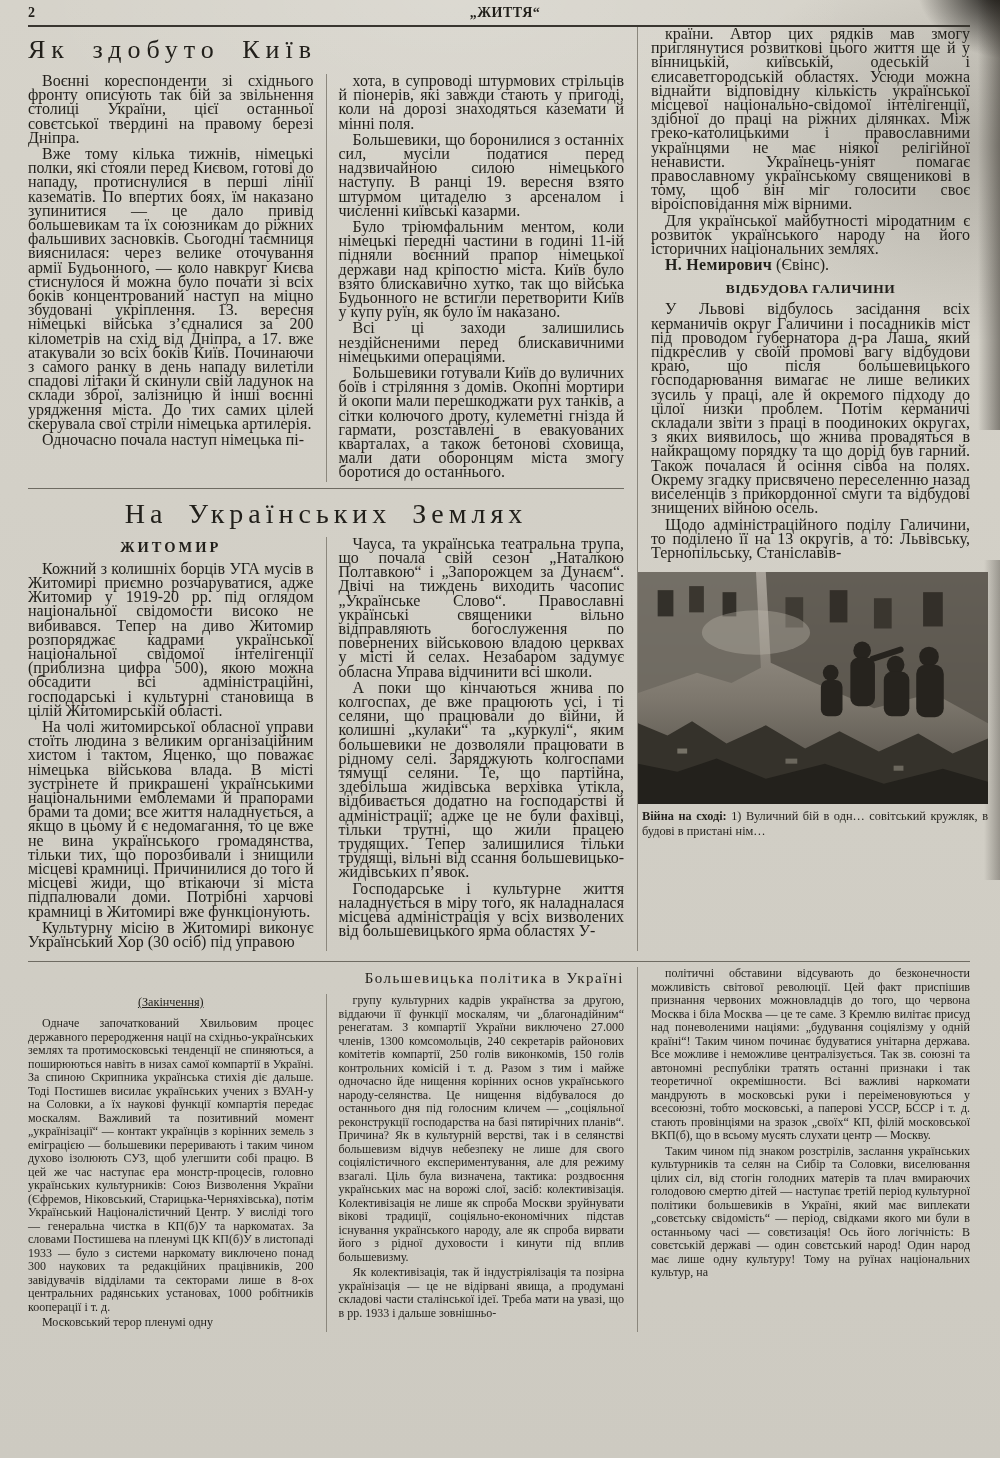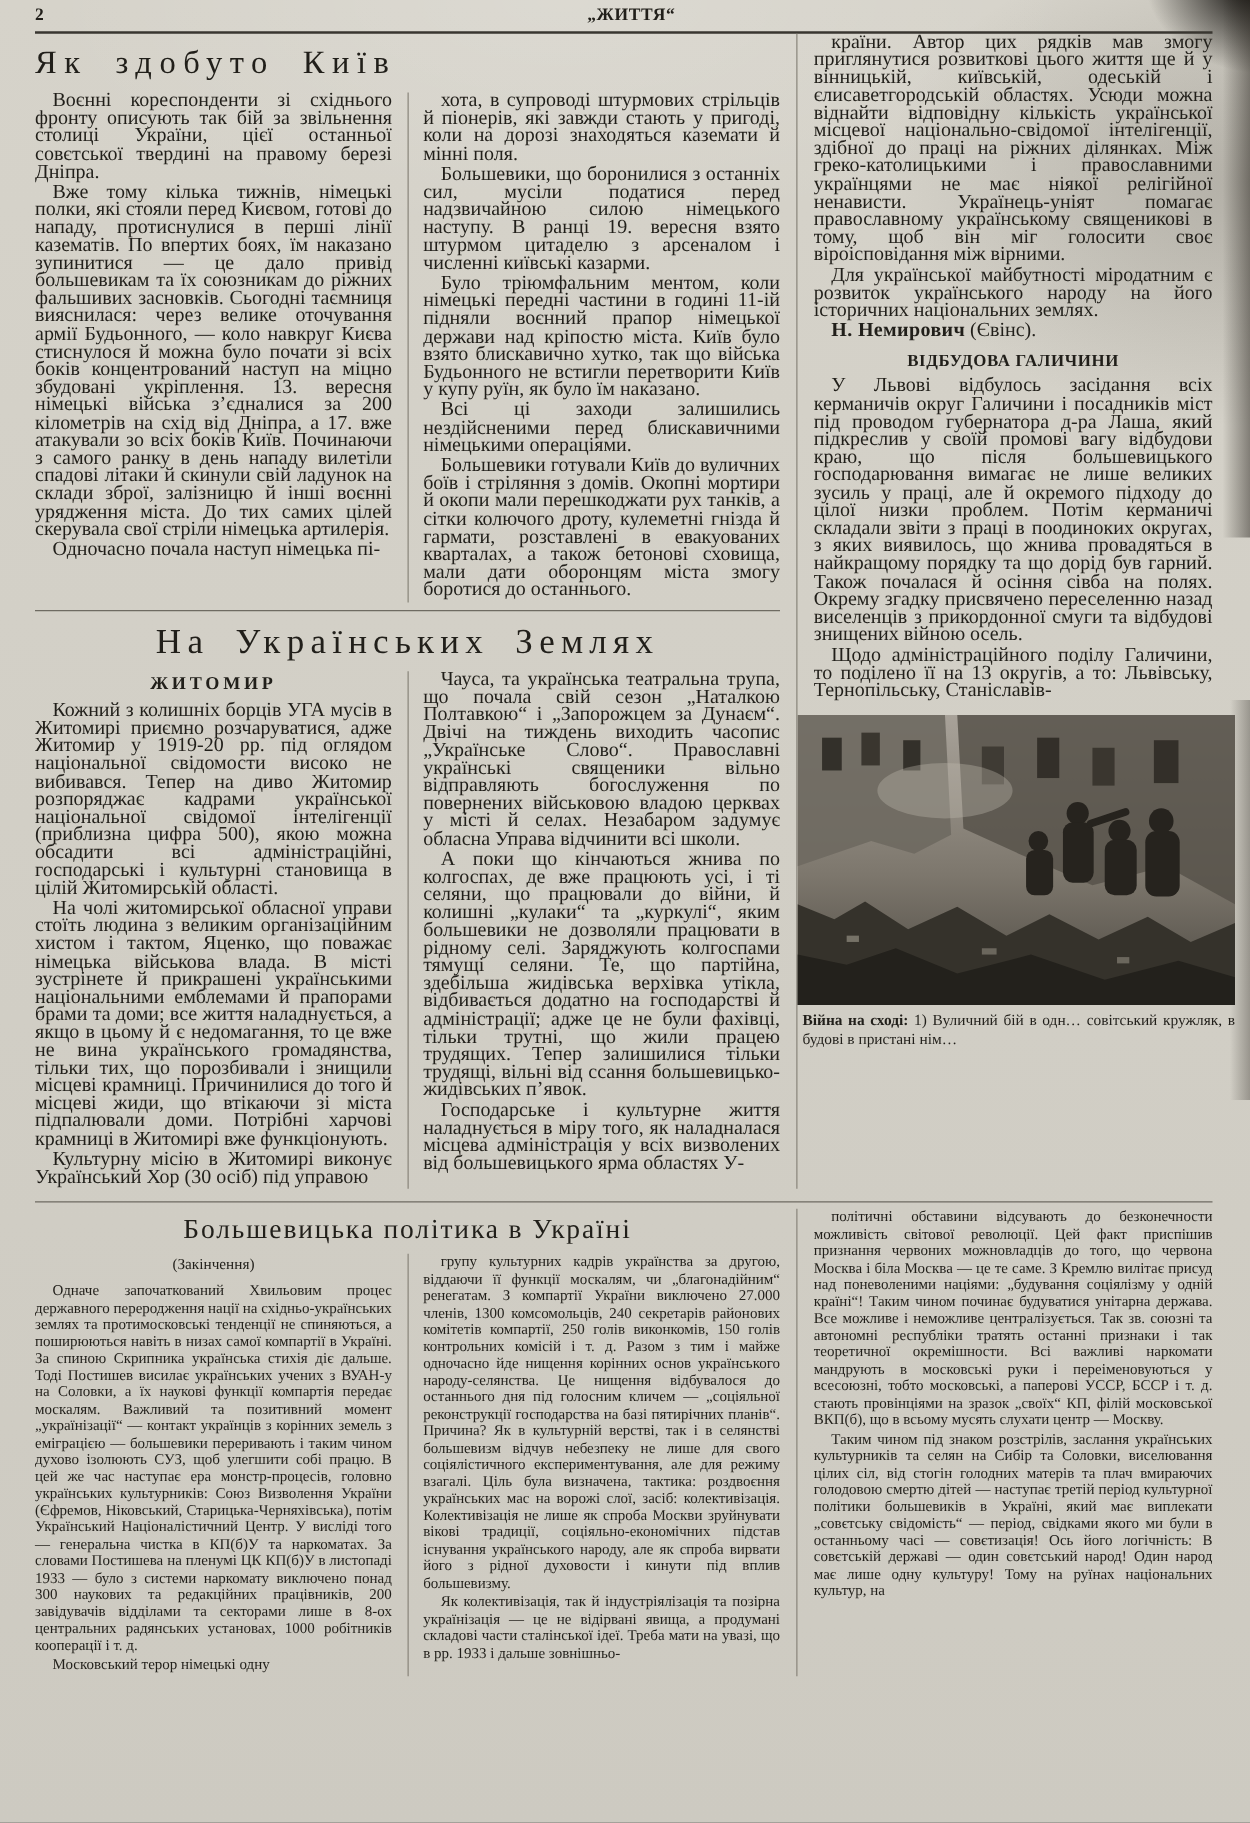--- a/index.html
+++ b/index.html
@@ -48,22 +48,22 @@
   .signature b { letter-spacing:.3px; }
   .mid-rule { border:0; border-top:1px solid #6e6b62; margin:6px 0 0; }
 
   .photo { margin:12px -18px 0 -13px; }
   .photo svg { display:block; width:100%; height:232px; }
   .caption { font-size:12.3px; line-height:15px; margin:5px 0 0 4px; text-align:justify; }
   .caption b::after { content:" "; }
 
   .bottom { border-top:1px solid #6e6b62; margin-top:10px; padding-top:5px; }
   .byline { font-weight:bold; font-size:13px; margin:1px 0 0 2px; }
-  .bolshevik-title { font-size:22px; font-weight:400; letter-spacing:1.5px; text-align:center; margin:3px 0 7px; white-space:nowrap; }
-  .subtitle { text-align:center; font-size:12.2px; margin:1px 0 7px; }
+  .bolshevik-title { font-size:15px; font-weight:400; letter-spacing:1.5px; text-align:right; margin:3px 0 7px; white-space:nowrap; }
+  .subtitle { text-align:center; font-size:12.2px; margin:1px 0 7px;text-decoration:underline; }
 </style>
 </head>
 <body>
 
 <div class="page">
   <div class="artifact-corner"></div>
   <div class="artifact-edge"></div>
   <div class="artifact-edge2"></div>
 
   <div class="inner">
@@ -174,21 +174,21 @@
       </div>
     </div>
 
     <section class="bottom row">
       <div class="left-block">
         <h2 class="bolshevik-title">Большевицька політика в Україні</h2>
         <div class="twocol">
           <div class="col">
             <p class="subtitle">(Закінчення)</p>
             <p class="body">Одначе започаткований Хвильовим процес державного переродження нації на східньо-українських землях та протимосковські тенденції не спиняються, а поширюються навіть в низах самої компартії в Україні. За спиною Скрипника українська стихія діє дальше. Тоді Постишев висилає українських учених з ВУАН-у на Соловки, а їх наукові функції компартія передає москалям. Важливий та позитивний момент „українізації“ — контакт українців з корінних земель з еміграцією — большевики переривають і таким чином духово ізолюють СУЗ, щоб улегшити собі працю. В цей же час наступає ера монстр-процесів, головно українських культурників: Союз Визволення України (Єфремов, Ніковський, Старицька-Черняхівська), потім Український Націоналістичний Центр. У висліді того — генеральна чистка в КП(б)У та наркоматах. За словами Постишева на пленумі ЦК КП(б)У в листопаді 1933 — було з системи наркомату виключено понад 300 наукових та редакційних працівників, 200 завідувачів відділами та секторами лише в 8-ох центральних радянських установах, 1000 робітників кооперації і т. д.</p>
-            <p class="body">Московський терор німецькі одну</p>
+            <p class="body">Московський терор пленумі одну</p>
           </div>
           <div class="col">
             <p class="body">групу культурних кадрів українства за другою, віддаючи її функції москалям, чи „благонадійним“ ренегатам. З компартії України виключено 27.000 членів, 1300 комсомольців, 240 секретарів районових комітетів компартії, 250 голів виконкомів, 150 голів контрольних комісій і т. д. Разом з тим і майже одночасно йде нищення корінних основ українського народу-селянства. Це нищення відбувалося до останнього дня під голосним кличем — „соціяльної реконструкції господарства на базі пятирічних планів“. Причина? Як в культурній верстві, так і в селянстві большевизм відчув небезпеку не лише для свого соціялістичного експериментування, але для режиму взагалі. Ціль була визначена, тактика: роздвоєння українських мас на ворожі слої, засіб: колективізація. Колективізація не лише як спроба Москви зруйнувати вікові традиції, соціяльно-економічних підстав існування українського народу, але як спроба вирвати його з рідної духовости і кинути під вплив большевизму.</p>
             <p class="body">Як колективізація, так й індустріялізація та позірна українізація — це не відірвані явища, а продумані складові части сталінської ідеї. Треба мати на увазі, що в рр. 1933 і дальше зовнішньо-</p>
           </div>
         </div>
       </div>
       <div class="right-block">
         <p class="body">політичні обставини відсувають до безконечности можливість світової революції. Цей факт приспішив признання червоних можновладців до того, що червона Москва і біла Москва — це те саме. З Кремлю вилітає присуд над поневоленими націями: „будування соціялізму у одній країні“! Таким чином починає будуватися унітарна держава. Все можливе і неможливе централізується. Так зв. союзні та автономні республіки тратять останні признаки і так теоретичної окремішности. Всі важливі наркомати мандрують в московські руки і переіменовуються у всесоюзні, тобто московські, а паперові УССР, БССР і т. д. стають провінціями на зразок „своїх“ КП, філій московської ВКП(б), що в всьому мусять слухати центр — Москву.</p>
         <p class="body">Таким чином під знаком розстрілів, заслання українських культурників та селян на Сибір та Соловки, виселювання цілих сіл, від стогін голодних матерів та плач вмираючих голодовою смертю дітей — наступає третій період культурної політики большевиків в Україні, який має виплекати „совєтську свідомість“ — період, свідками якого ми були в останньому часі — совєтизація! Ось його логічність: В совєтській державі — один совєтський народ! Один народ має лише одну культуру! Тому на руїнах національних культур, на</p>

